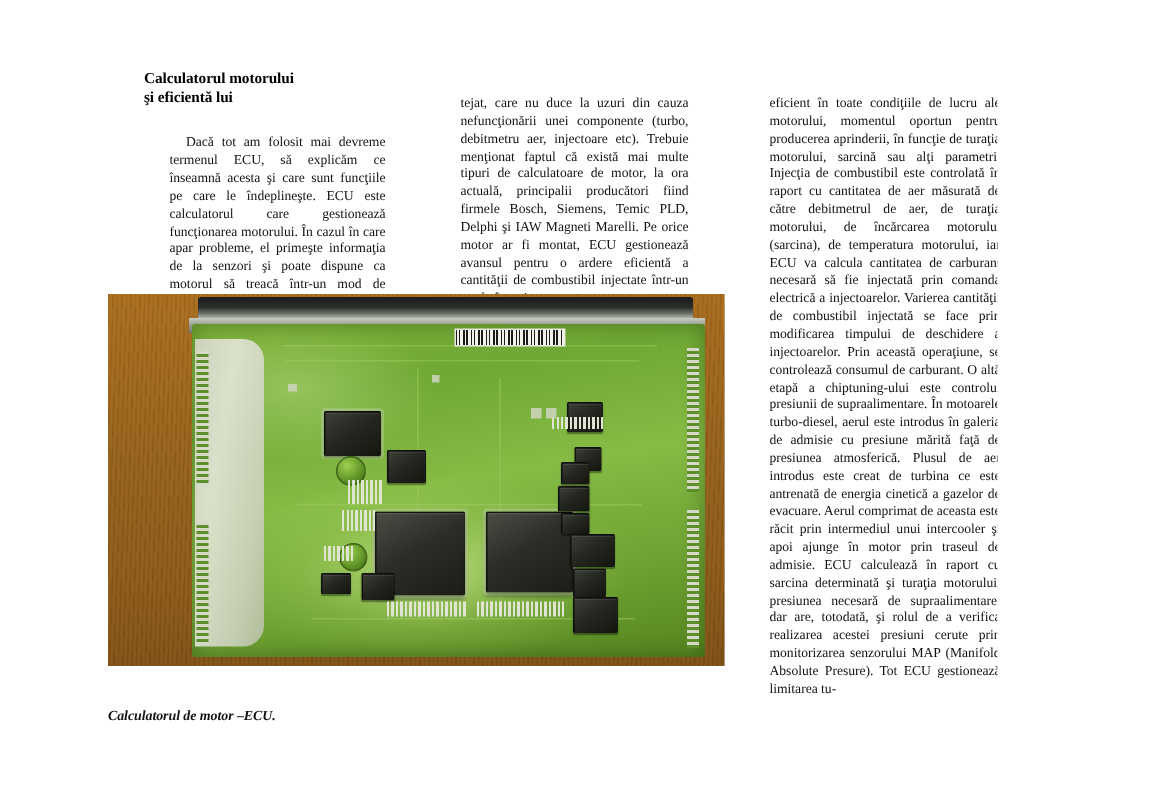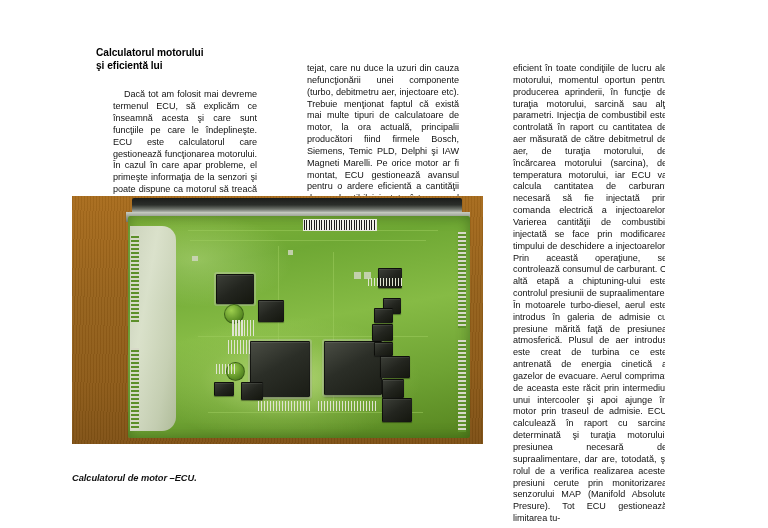--- a/index.html
+++ b/index.html
@@ -10,20 +10,21 @@
   body {
     font-family: "Liberation Sans", sans-serif;
     color: #000000;
   }
   #page {
     position: relative;
     width: 665px;
     height: 528px;
     background: #ffffff;
     overflow: hidden;
+    font-family: Liberation Serif, serif;
   }
 
   
   .col {
     position: absolute;
     top: 46px;
     font-size: 9.1px;
     line-height: 11.85px;
     text-align: justify;
     text-justify: inter-word;

